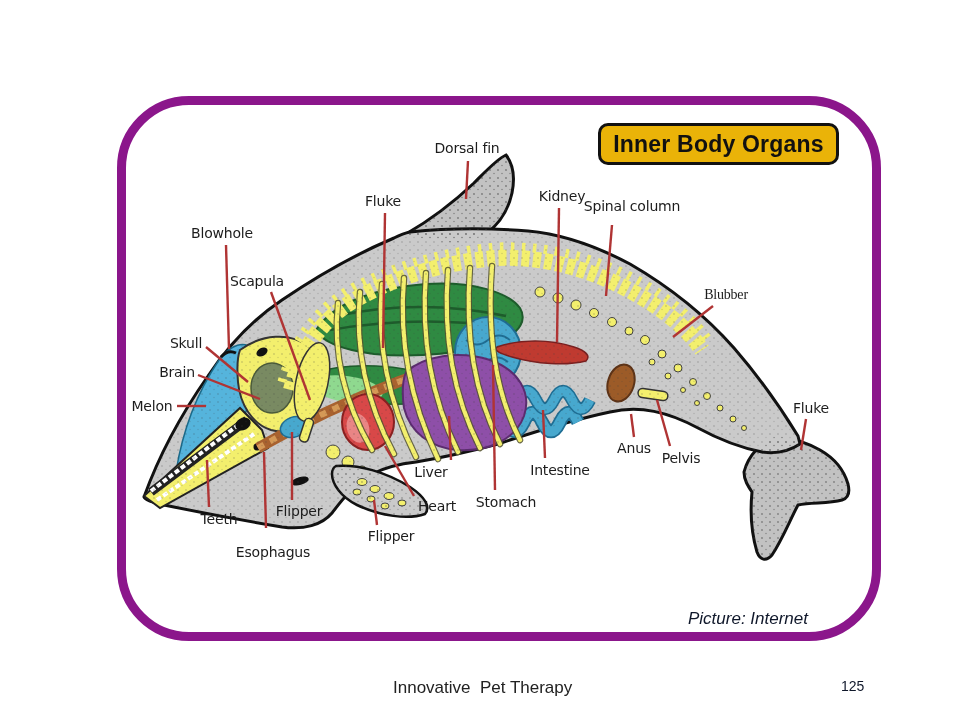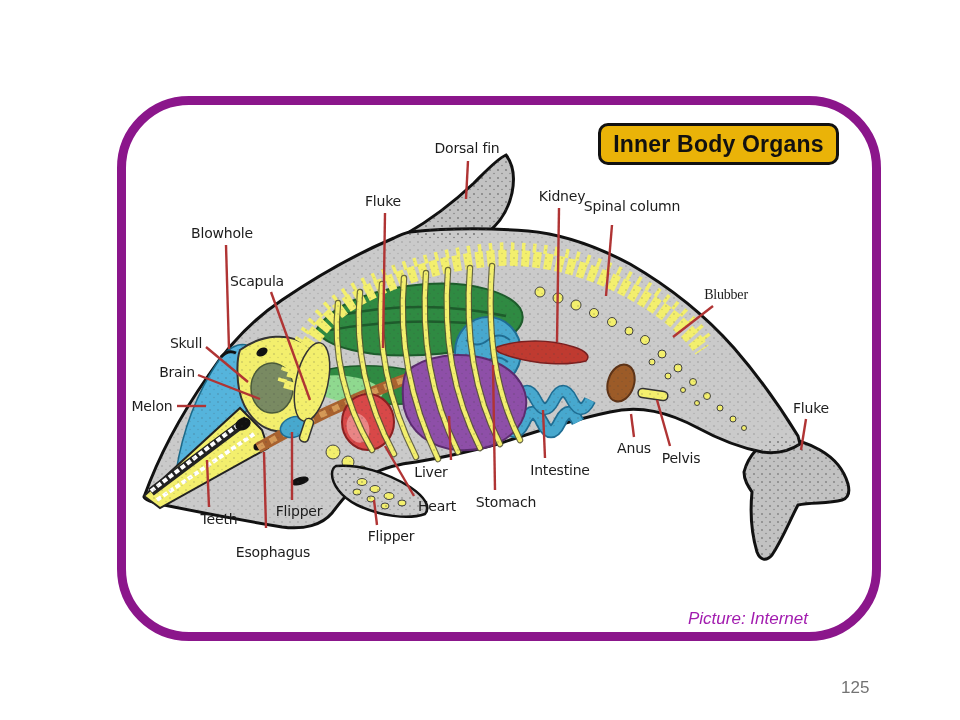--- a/index.html
+++ b/index.html
@@ -10,23 +10,23 @@
   .art{position:absolute;left:0;top:0;width:960px;height:720px;}
   #labels-layer{position:absolute;left:0;top:0;width:960px;height:720px;}
   .diag-label{position:absolute;transform:translate(-50%,-50%);
               font-family:"DejaVu Sans",sans-serif;font-size:14px;line-height:1;
               color:var(--ink,#1c1c1c);letter-spacing:-0.2px;white-space:pre;}
   .leader{stroke:var(--leader,#B03434);stroke-width:2.4;}
   .title-box{position:absolute;left:598px;top:123px;width:241px;height:42px;
              border:3px solid #111;border-radius:10px;background:#eab308;
              display:flex;align-items:center;justify-content:center;box-sizing:border-box;}
   .title-box span{font-weight:bold;font-size:23px;color:#111;letter-spacing:0.2px;}
-  .credit{position:absolute;right:152px;top:609px;font-style:italic;font-size:17px;color:#a21caf;}
+  .credit{position:absolute;right:152px;top:609px;font-style:italic;font-size:17px;color:#0f172a;}
   .footer-left{position:absolute;left:393px;top:678px;font-size:17px;color:#222;white-space:pre;}
-  .footer-page{position:absolute;left:841px;top:678px;font-size:17px;color:#737373;}
+  .footer-page{position:absolute;left:841px;top:678px;font-size:14px;color:#0f172a;}
 </style>
 </head>
 <body>
 
 <div class="slide">
 
   <div class="frame"></div>
 
   <svg class="art" viewBox="0 0 960 720">
     <defs>
@@ -217,14 +217,15 @@
       <div class="diag-label" style="left: 681px; top: 458px;">Pelvis</div>
       <div class="diag-label" style="left: 726px; top: 295px; font-family: Liberation Serif, serif;">Blubber</div>
       <div class="diag-label" style="left: 811px; top: 408px;">Fluke</div>
     </div>
 
   <div class="title-box">
     <span>Inner Body Organs</span>
   </div>
 
   <div class="credit">Picture: Internet</div>
+  <div class="footer-left">Innovative  Pet Therapy</div>
   <div class="footer-page">125</div>
 </div>
 
 </body></html>

